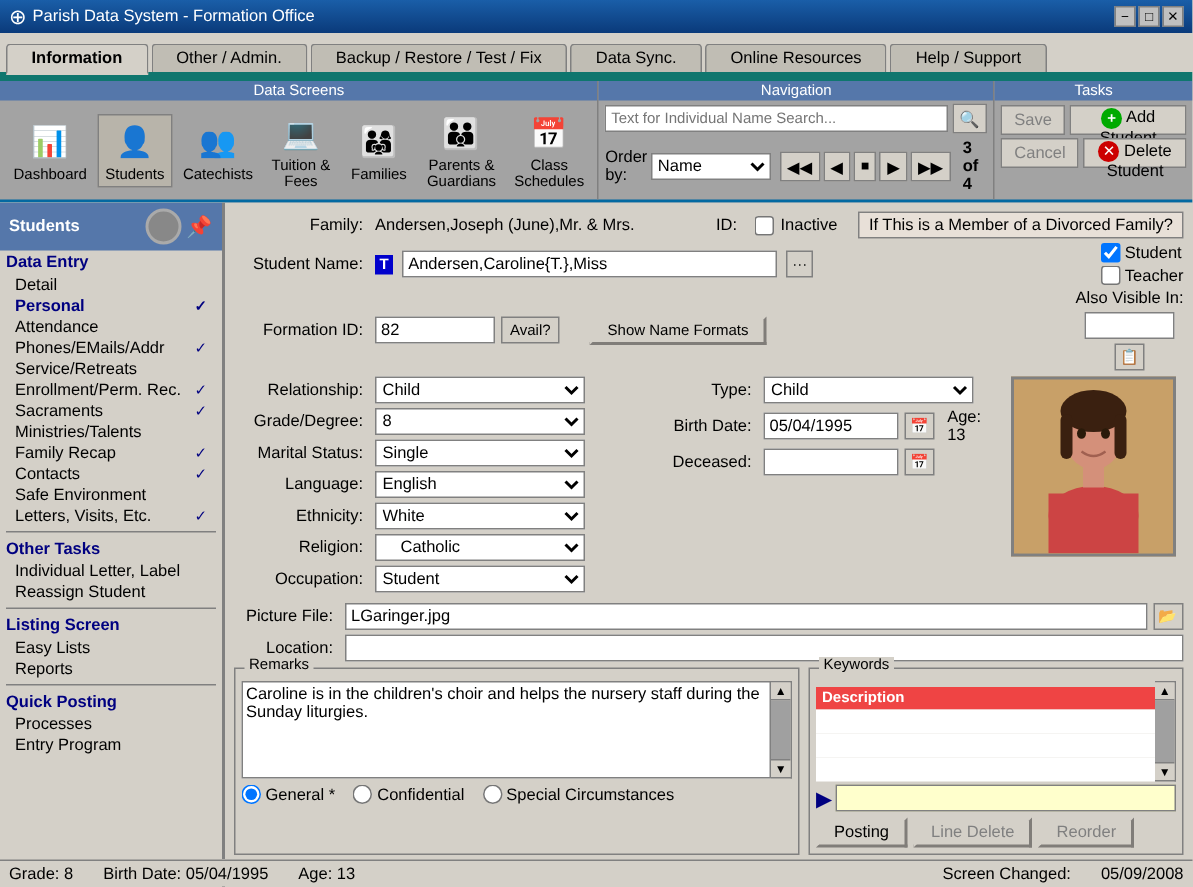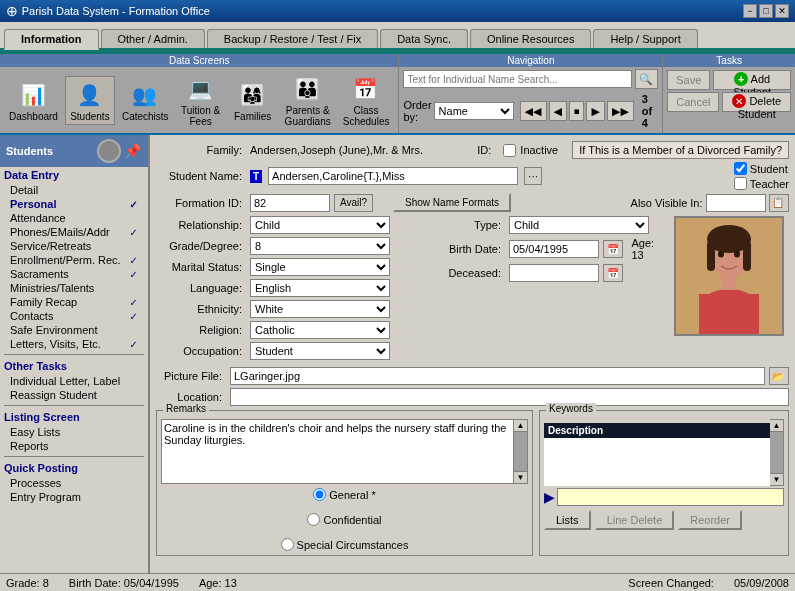--- a/index.html
+++ b/index.html
@@ -167,30 +167,29 @@
       background: white;
       height: 18px;
       font-size: 11px;
       appearance: auto;
     }
     .radio-row {
       display: flex;
       gap: 12px;
       align-items: center;
       margin-top: 4px;
-      flex-direction: column;
     }
     .radio-label { display: flex; align-items: center; gap: 3px; cursor: pointer; font-size: 11px; }
     .kw-table {
       width: 100%;
       border-collapse: collapse;
       margin-top: 4px;
     }
     .kw-table th {
-      background: #0f172a;
+      background: #ef4444;
       color: white;
       padding: 2px 4px;
       text-align: left;
       font-size: 10px;
     }
     .kw-table td {
       background: white;
       padding: 1px 4px;
       height: 16px;
       font-size: 11px;
@@ -476,21 +475,21 @@
       </div>
     </div>
 
     <div class="form-row">
       <span class="form-label">Formation ID:</span>
       <input type="text" class="form-field" style="width: 80px;" value="82">
       <button class="avail-btn">Avail?</button>
       <div style="margin-left:16px;">
         <button class="action-btn" style="font-size:10px;">Show Name Formats</button>
       </div>
-      <div style="margin-left:auto; display:flex; align-items:center; gap:3px;">
+      <div style="margin-left:auto; display:flex; align-items:center; gap:3px;flex-direction:column;">
         <span style="font-size:11px;">Also Visible In:</span>
         <input type="text" class="form-field" style="width: 60px;">
         <button class="inline-btn">📋</button>
       </div>
     </div>
 
     <div style="display:flex; gap:6px; margin-top:4px;">
 
       <div style="flex:1;">
         <div class="form-row">
@@ -518,21 +517,21 @@
           </select>
         </div>
         <div class="form-row">
           <span class="form-label">Ethnicity:</span>
           <select class="form-select" style="width:140px;">
             <option>White</option>
           </select>
         </div>
         <div class="form-row">
           <span class="form-label">Religion:</span>
-          <select class="form-select" style="width:140px;">
+          <select class="form-select" style="width:140px;padding-left:12px;">
             <option>Catholic</option>
           </select>
         </div>
         <div class="form-row">
           <span class="form-label">Occupation:</span>
           <select class="form-select" style="width:140px;">
             <option>Student</option>
           </select>
         </div>
       </div>
@@ -648,21 +647,21 @@
             <div style="flex:1; background:#a0a0a0;"></div>
             <div style="background:#d4d0c8; height:12px; border-top:1px solid #808080; display:flex; align-items:center; justify-content:center; font-size:8px; cursor:pointer;">▼</div>
           </div>
         </div>
 
         <div style="display:flex; align-items:center; gap:2px; margin-top:2px;">
           <span style="font-size:14px; color:#000080; cursor:pointer;">▶</span>
           <input type="text" class="form-field" style="flex: 1 1 0%; background: rgb(255, 255, 204);">
         </div>
         <div class="btn-row">
-          <button class="action-btn">Lists</button>
+          <button class="action-btn">Posting</button>
           <button class="action-btn disabled">Line Delete</button>
           <button class="action-btn disabled">Reorder</button>
         </div>
       </div>
     </div>
   </div>
 </div>
 
 <div class="status-bar">
   <span>Grade: 8</span>

